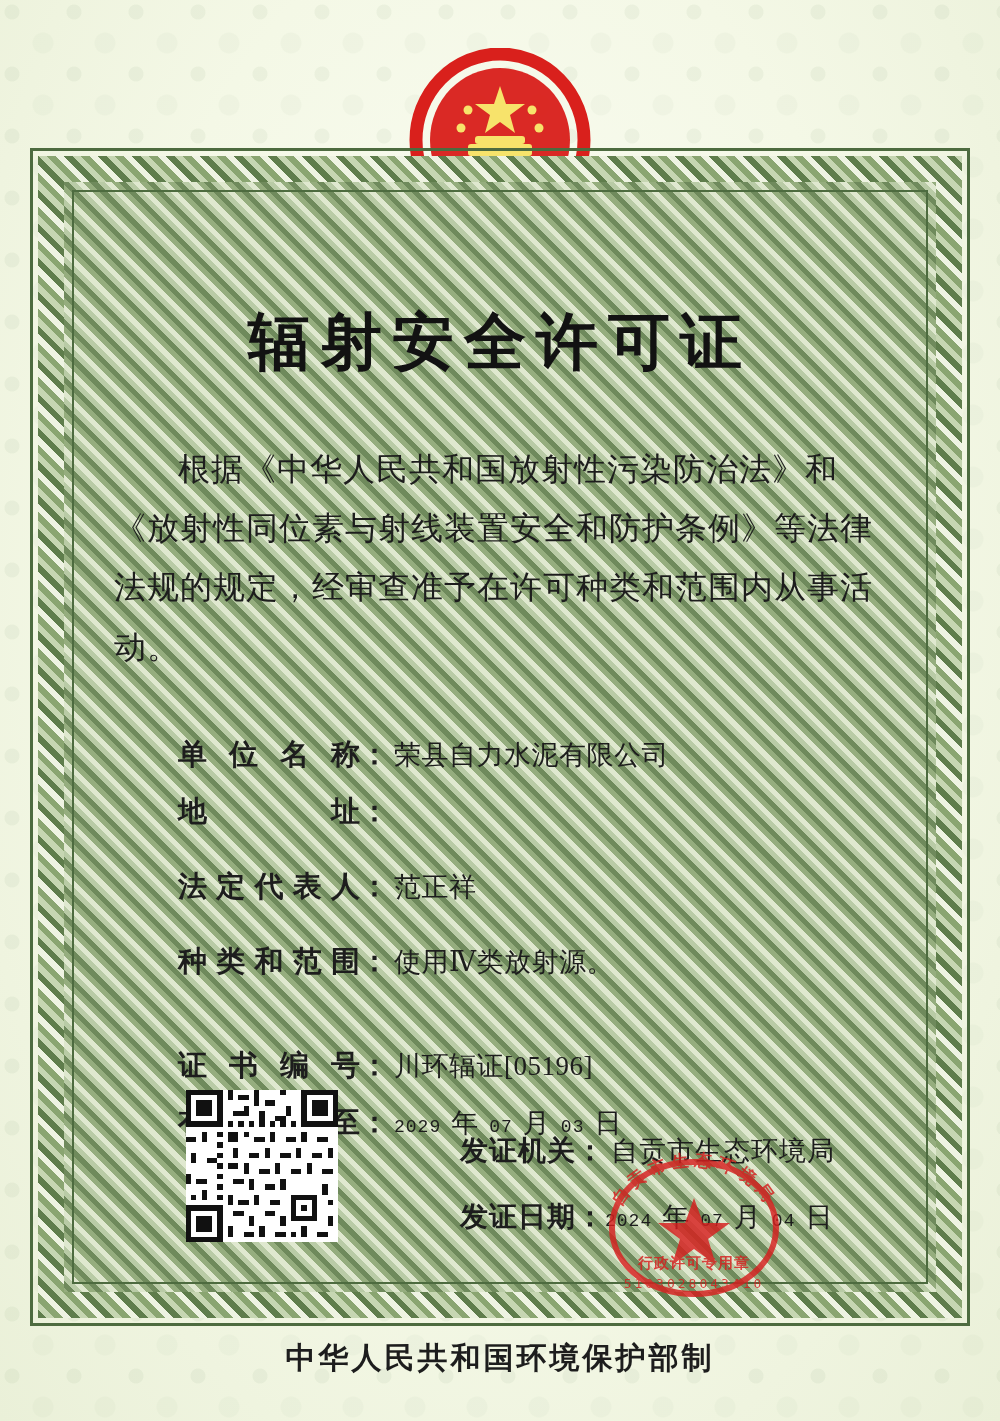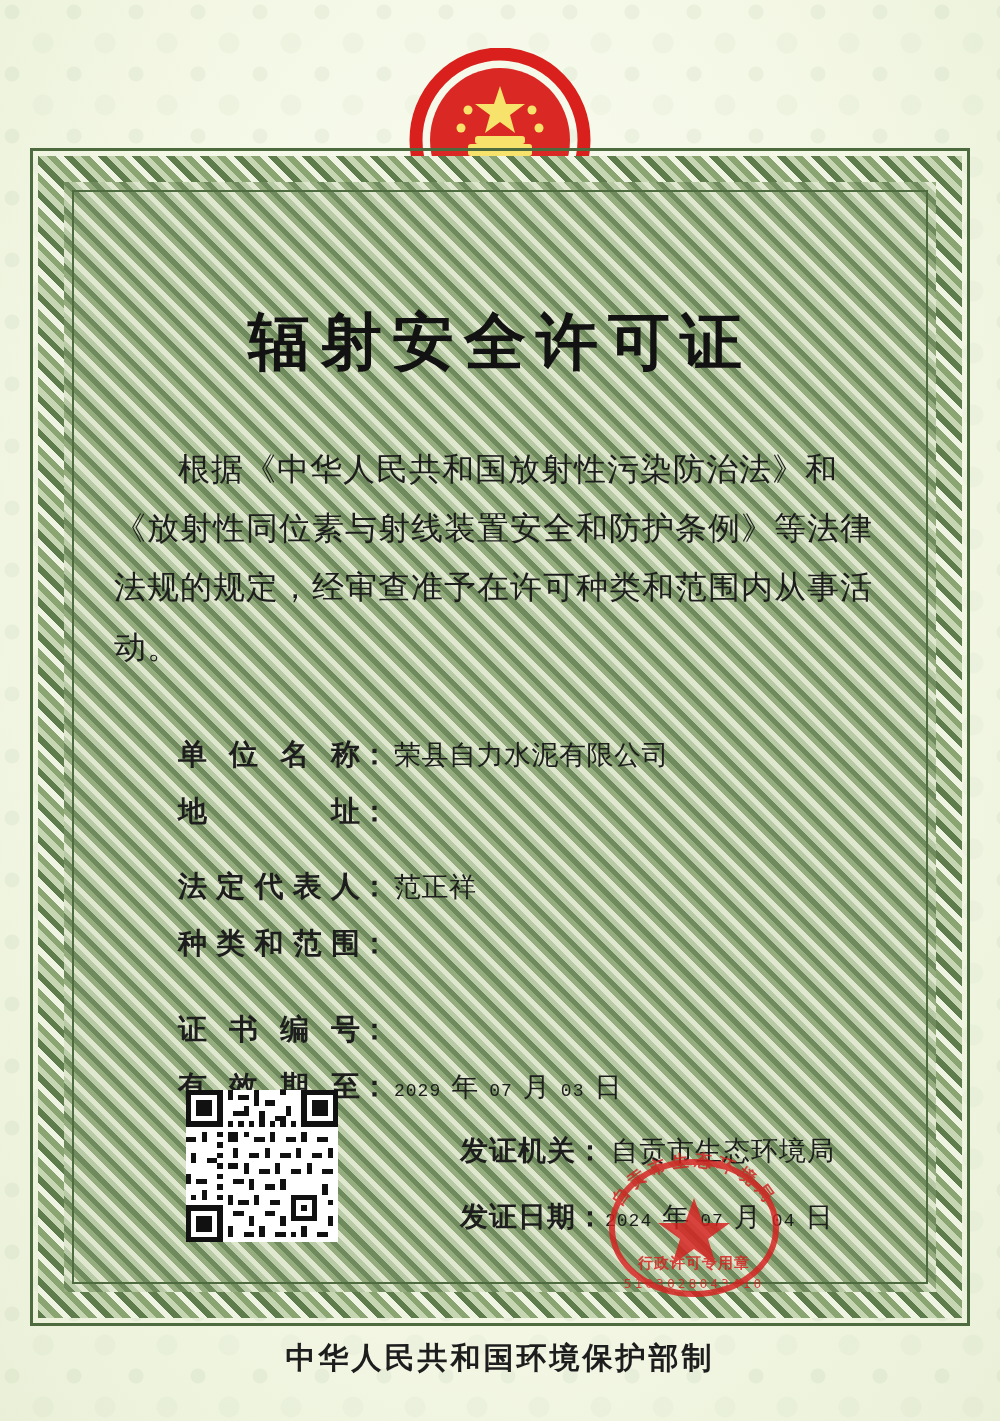--- a/index.html
+++ b/index.html
@@ -273,34 +273,36 @@
 
       <div class="field-row">
         <span class="field-label tight">
           <span>种</span>
           <span>类</span>
           <span>和</span>
           <span>范</span>
           <span>围</span>
         </span>
         <span class="field-colon">：</span>
+        <span class="field-value">使用Ⅳ类放射源。</span>
       </div>
 
     </div>
 
     <div class="field-block2">
 
       <div class="field-row">
         <span class="field-label">
           <span>证</span>
           <span>书</span>
           <span>编</span>
           <span>号</span>
         </span>
         <span class="field-colon">：</span>
+        <span class="field-value">川环辐证[05196]</span>
       </div>
 
       <div class="field-row">
         <span class="field-label">
           <span>有</span>
           <span>效</span>
           <span>期</span>
           <span>至</span>
         </span>
         <span class="field-colon">：</span>

